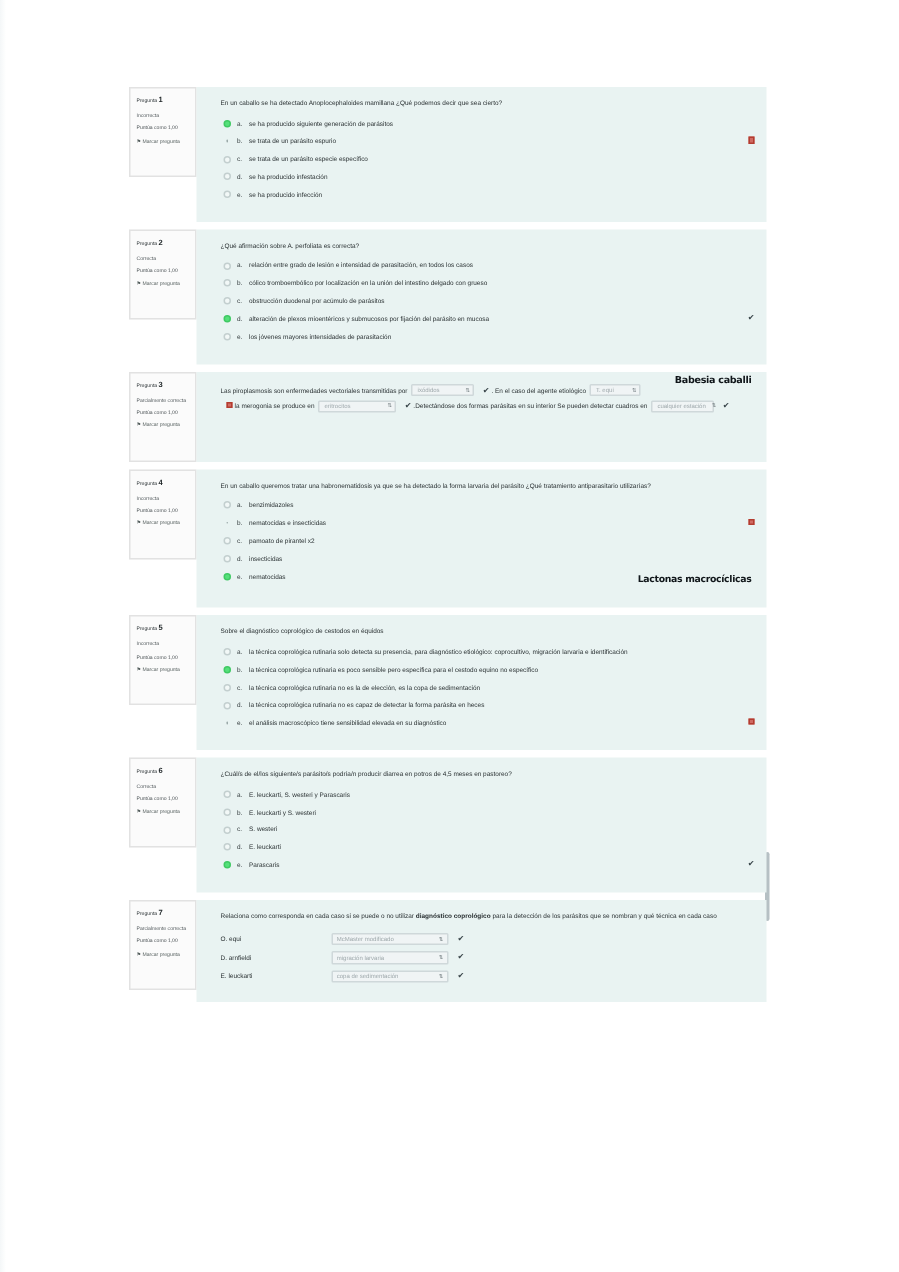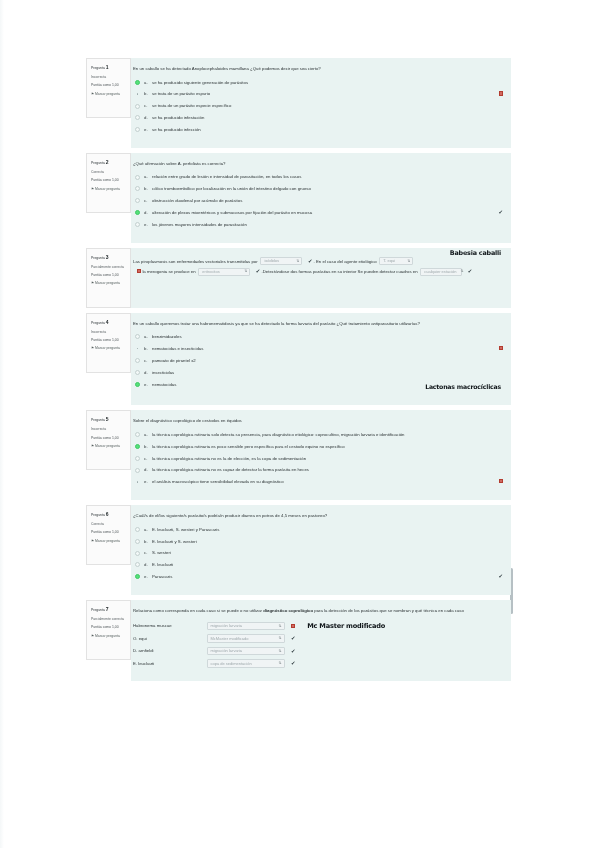--- a/index.html
+++ b/index.html
@@ -49,21 +49,21 @@
   }
   .qinfo .row { margin-bottom: 3.2px; }
   .qinfo .qnum { color: #2f3639; }
   .qinfo .qnum b { font-size: 5px; font-weight: bold; color: #1d2426; }
   .qinfo .state { color: #555c5f; }
   .qinfo .flag { color: #56605f; }
 
   .qbody {
     flex: 1;
     background: #e9f3f2;
-    padding: 8px 10px 9px 2px;
+    padding: 8px 10px 9px 16px;
     position: relative;
     min-height: 60px;
   }
   .qtext {
     font-size: 4.3px; line-height: 1.55; color: #2a3133;
     margin: 0 0 7px 0;
   }
   .qtext b { font-weight: bold; }
 
   .answers { margin: 0; padding: 0; list-style: none; }
@@ -378,29 +378,20 @@
       <div class="qblock">
         <div class="qinfo">
           <div class="row qnum">Pregunta <b>7</b></div>
           <div class="row state">Parcialmente correcta</div>
           <div class="row">Puntúa como 1,00</div>
           <div class="row flag">⚑ Marcar pregunta</div>
         </div>
         <div class="qbody">
           <div class="qtext">Relaciona como corresponda en cada caso si se puede o no utilizar <b>diagnóstico coprológico</b> para la detección de los parásitos que se nombran y qué técnica en cada caso</div>
           <div class="mtable">
-            <div class="mrow">
-              <div class="mlabel">Habronema muscae</div>
-              <span class="sel-box">
-                <span class="lbl">migración larvaria</span>
-                <span class="arr">⇅</span>
-              </span>
-              <span class="mark-inline wrong" style="margin-left: 5px;"><span class="xbox"></span></span>
-              <span class="hand hand-mcmaster" style="position: static;">Mc Master modificado</span>
-            </div>
             <div class="mrow">
               <div class="mlabel">O. equi</div>
               <span class="sel-box">
                 <span class="lbl">McMaster modificado</span>
                 <span class="arr">⇅</span>
               </span>
               <span class="mark-inline right" style="margin-left: 5px;"><span class="ckmk">✔</span></span>
             </div>
             <div class="mrow">
               <div class="mlabel">D. arnfieldi</div>

